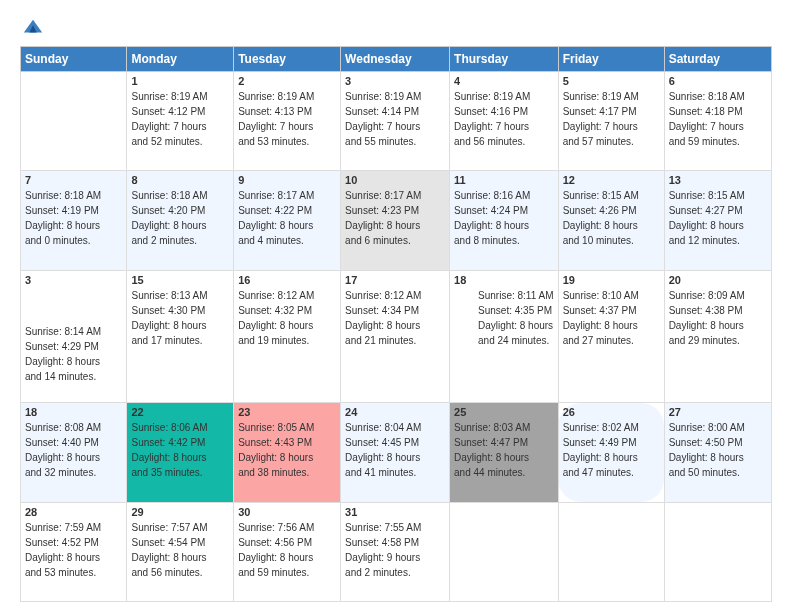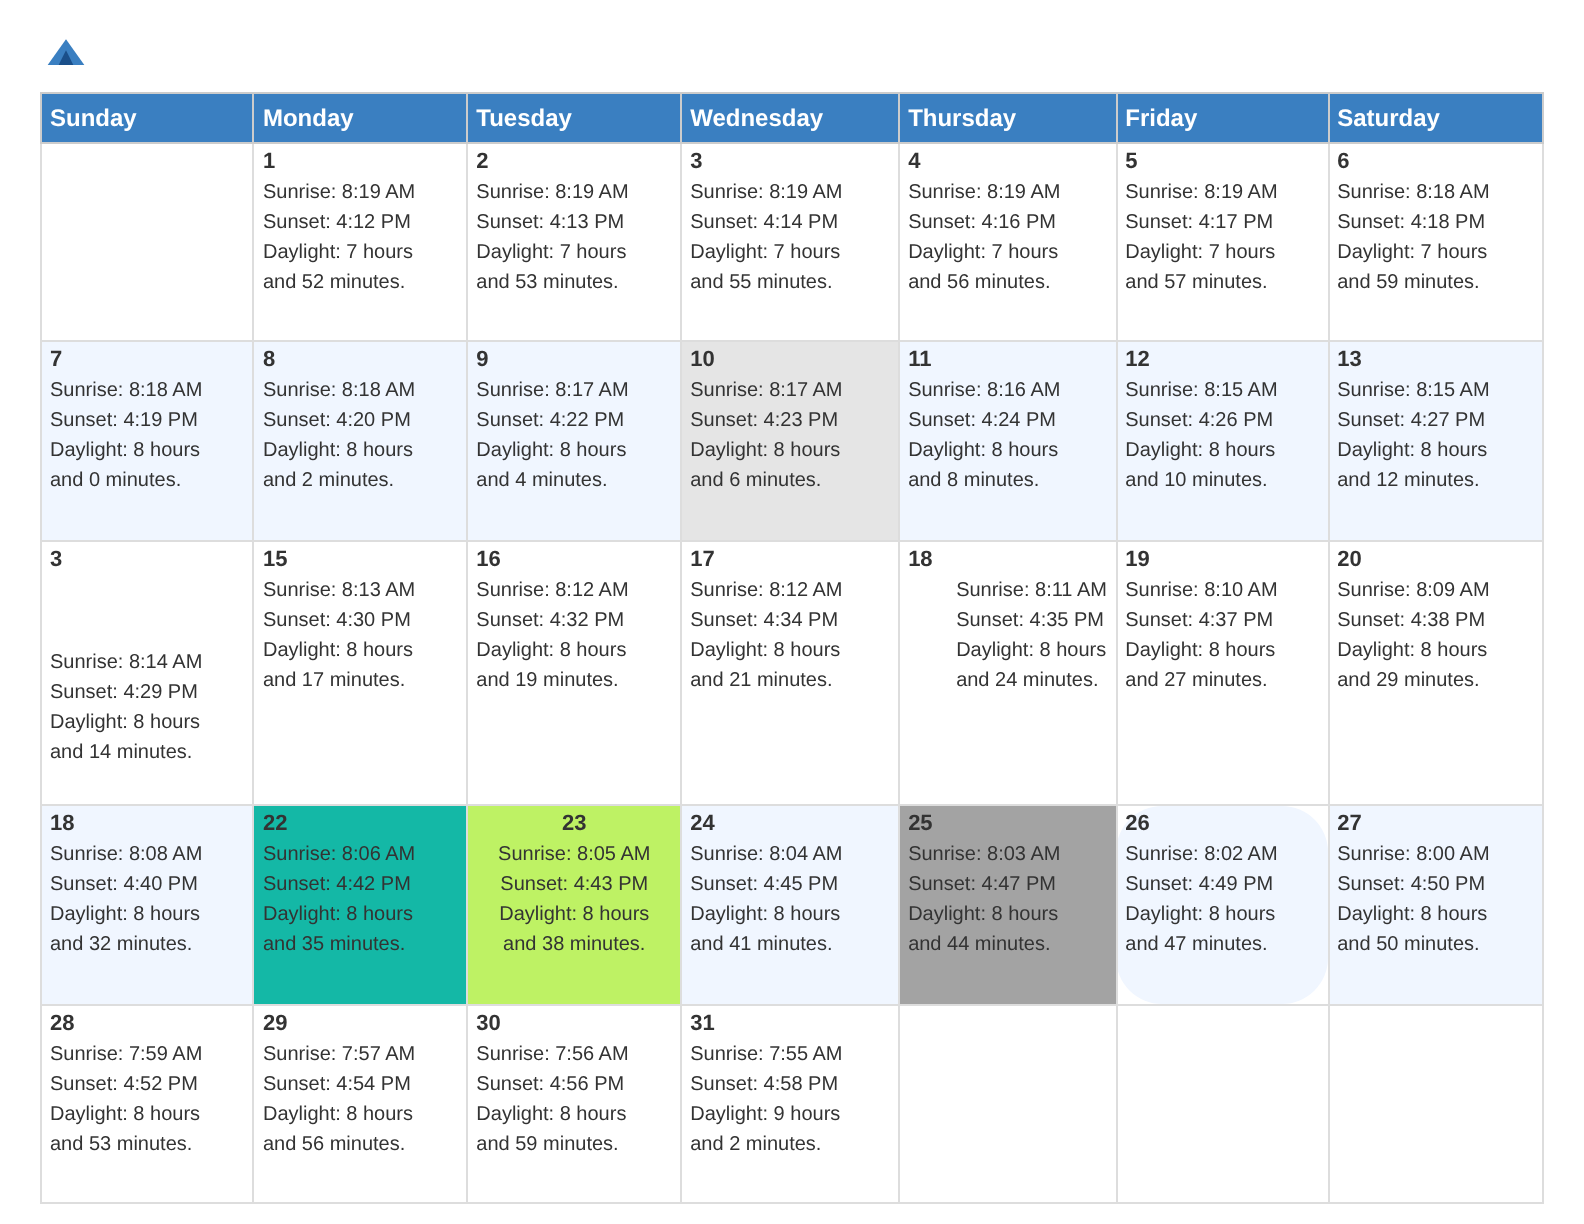--- a/index.html
+++ b/index.html
@@ -292,21 +292,21 @@
 Daylight: 8 hours
 and 32 minutes.</div>
           </td>
           <td style="background: #14b8a6;">
             <span class="day-number">22</span>
             <div class="day-info" style="white-space: pre-line;">Sunrise: 8:06 AM
 Sunset: 4:42 PM
 Daylight: 8 hours
 and 35 minutes.</div>
           </td>
-          <td style="background: #bef264; text-align: center;">
+          <td style="background: #fca5a5;">
             <span class="day-number">23</span>
             <div class="day-info" style="white-space: pre-line;">Sunrise: 8:05 AM
 Sunset: 4:43 PM
 Daylight: 8 hours
 and 38 minutes.</div>
           </td>
           <td style="background: rgb(240, 246, 255);">
             <span class="day-number">24</span>
             <div class="day-info" style="white-space: pre-line;">Sunrise: 8:04 AM
 Sunset: 4:45 PM

